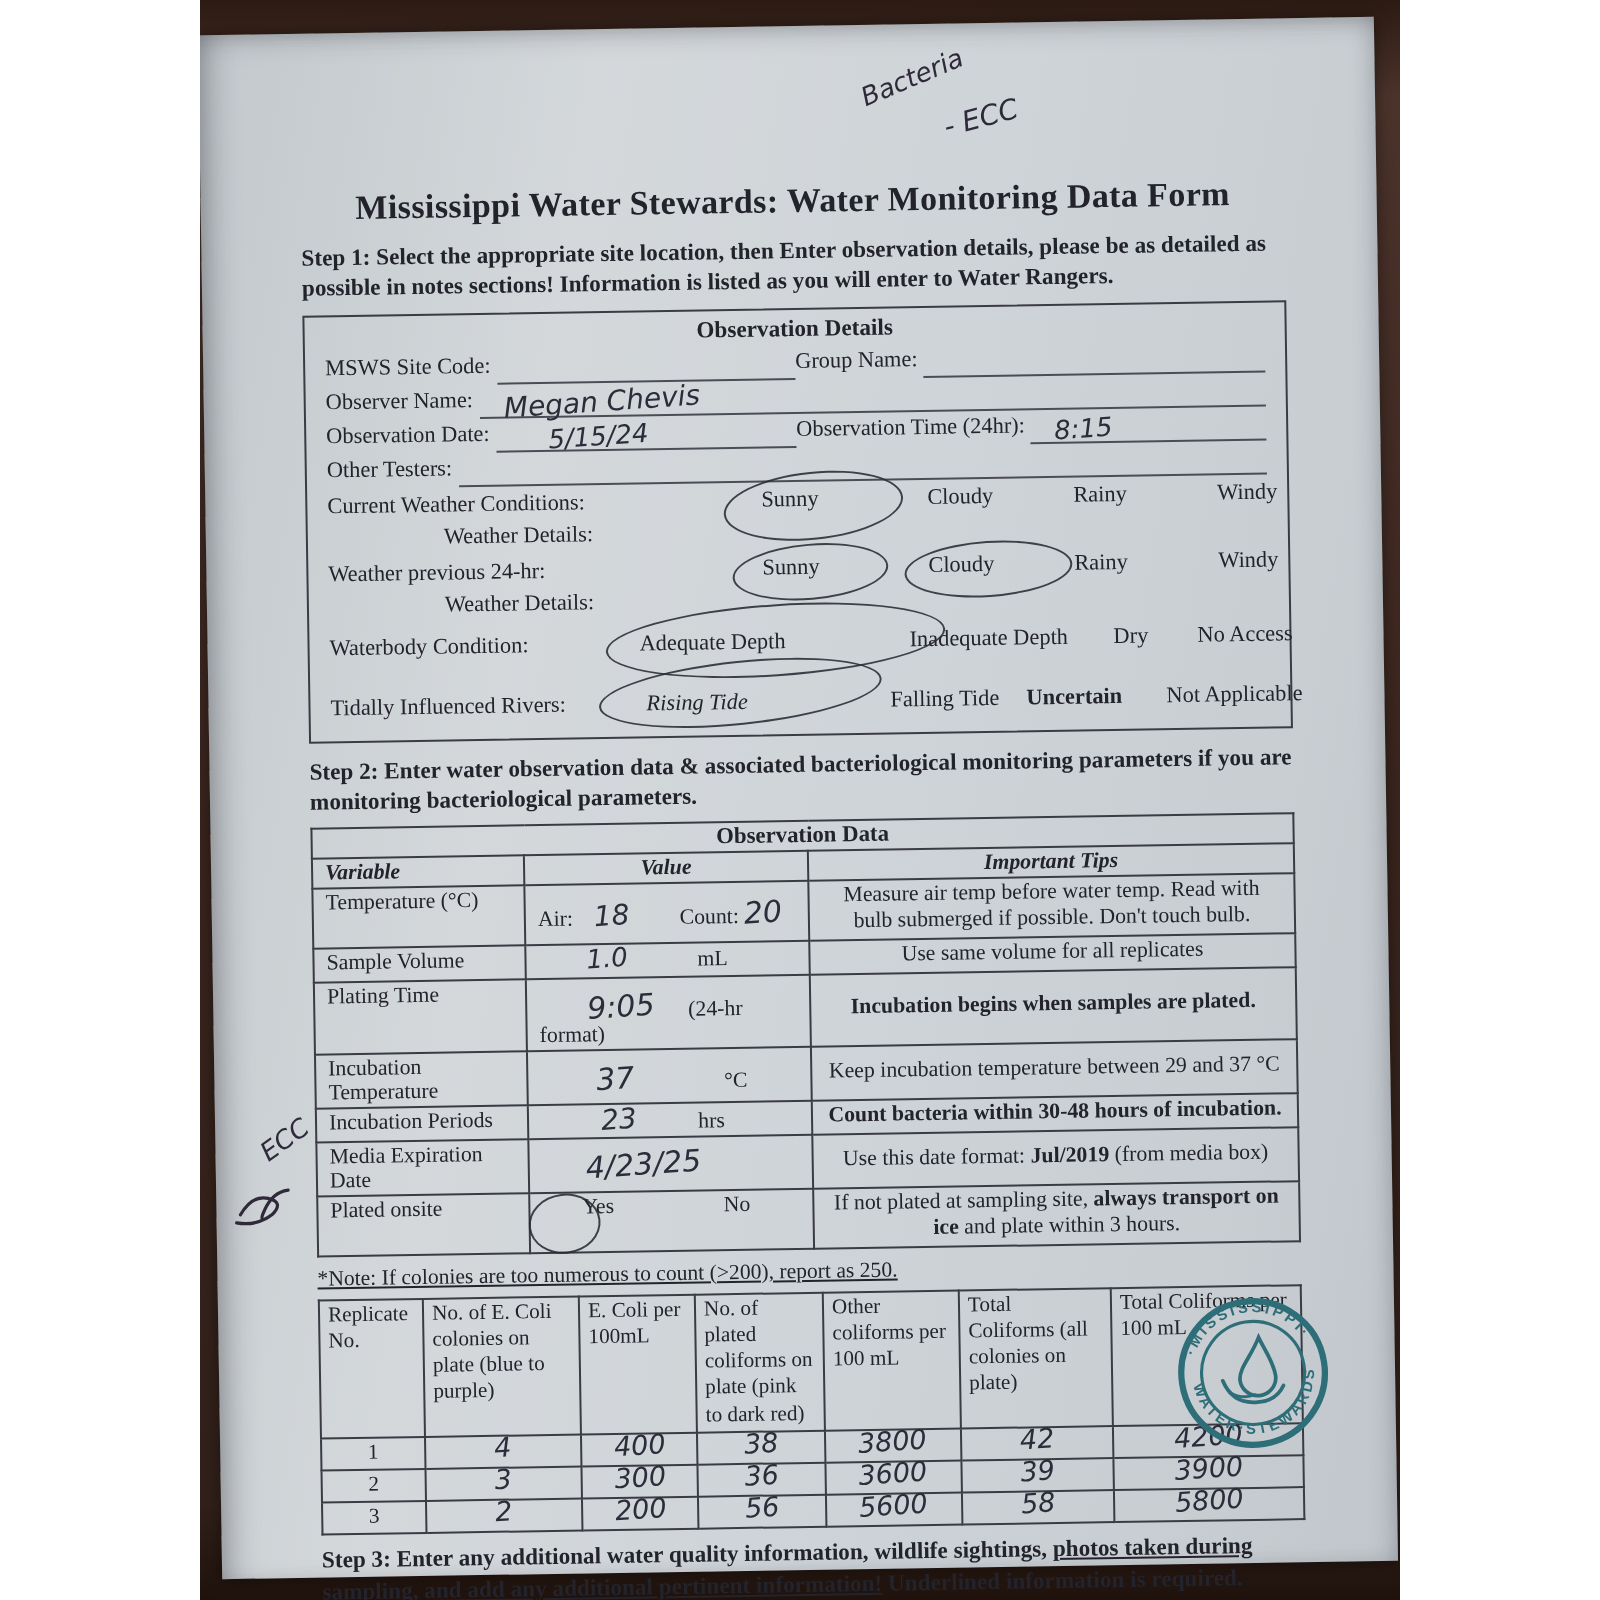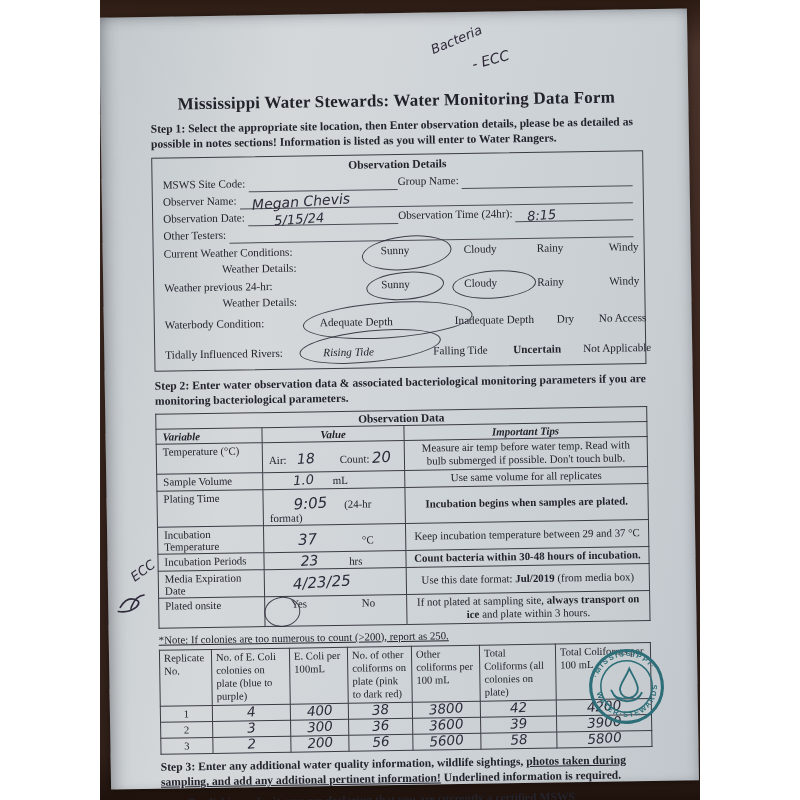--- a/index.html
+++ b/index.html
@@ -135,21 +135,21 @@
           <span class="opt" style="left:155px;">Adequate Depth</span>
           <span class="opt" style="left:290px;">Inadequate Depth</span>
           <span class="opt" style="left:392px;">Dry</span>
           <span class="opt" style="left:434px;">No Access</span>
           <span class="circle" style="left:138px;top:-8px;width:168px;height:34px;transform:rotate(-3deg);"></span>
         </div>
 
         <div class="optrow" style="height:22px;margin-top:8px;">
           <span class="opt" style="left:0;">Tidally Influenced Rivers:</span>
           <span class="opt" style="left:158px;font-style:italic;">Rising Tide</span>
-          <span class="opt" style="left:268px;">Falling Tide</span>
+          <span class="opt" style="left:280px;">Falling Tide</span>
           <span class="opt" style="left:348px;font-weight:bold;">Uncertain</span>
           <span class="opt" style="left:418px;">Not Applicable</span>
           <span class="circle" style="left:134px;top:-8px;width:140px;height:30px;transform:rotate(-5deg);"></span>
         </div>
       </div>
 
       <div class="step">Step 2: Enter water observation data &amp; associated bacteriological monitoring parameters if you are monitoring bacteriological parameters.</div>
 
       <table class="obs">
         <colgroup>
@@ -173,21 +173,21 @@
             <span class="hw" style="margin:8px 0 0 8px;font-size:14px;">18</span>
             <span style="margin-left:22px;">Count:</span>
             <span class="hw" style="font-size:15px;">20</span>
           </td>
           <td class="tip">Measure air temp before water temp. Read with bulb submerged if possible. Don't touch bulb.</td>
         </tr>
         <tr>
           <td>Sample Volume</td>
           <td>
             <span class="hw" style="margin-left:24px;">1.0</span>
-            <span style="margin-left:16px;">mL</span>
+            <span style="margin-left:32px;">mL</span>
           </td>
           <td class="tip">Use same volume for all replicates</td>
         </tr>
         <tr>
           <td>Plating Time</td>
           <td>
             <span class="hw" style="margin:6px 0 0 24px;font-size:15px;">9:05</span>
             <span style="margin-left:14px;">(24-hr format)</span>
           </td>
           <td class="tip" style="font-weight:bold;vertical-align:middle;">Incubation begins when samples are plated.</td>
@@ -241,21 +241,21 @@
             <col style="width:64px">
             <col style="width:68px">
             <col style="width:76px">
             <col>
           </colgroup>
         <tbody>
             <tr>
           <th>Replicate No.</th>
           <th>No. of E. Coli colonies on plate (blue to purple)</th>
           <th>E. Coli per 100mL</th>
-          <th>No. of other coliforms on plate (pink to dark red)</th>
+          <th>No. of plated coliforms on plate (pink to dark red)</th>
           <th>Other coliforms per 100 mL</th>
           <th>Total Coliforms (all colonies on plate)</th>
           <th>Total Coliforms per 100 mL</th>
         </tr>
         <tr>
           <td class="num">1</td>
           <td class="num"><span class="hw">4</span></td>
           <td class="num"><span class="hw">400</span></td>
           <td class="num"><span class="hw">38</span></td>
           <td class="num"><span class="hw">3800</span></td>

